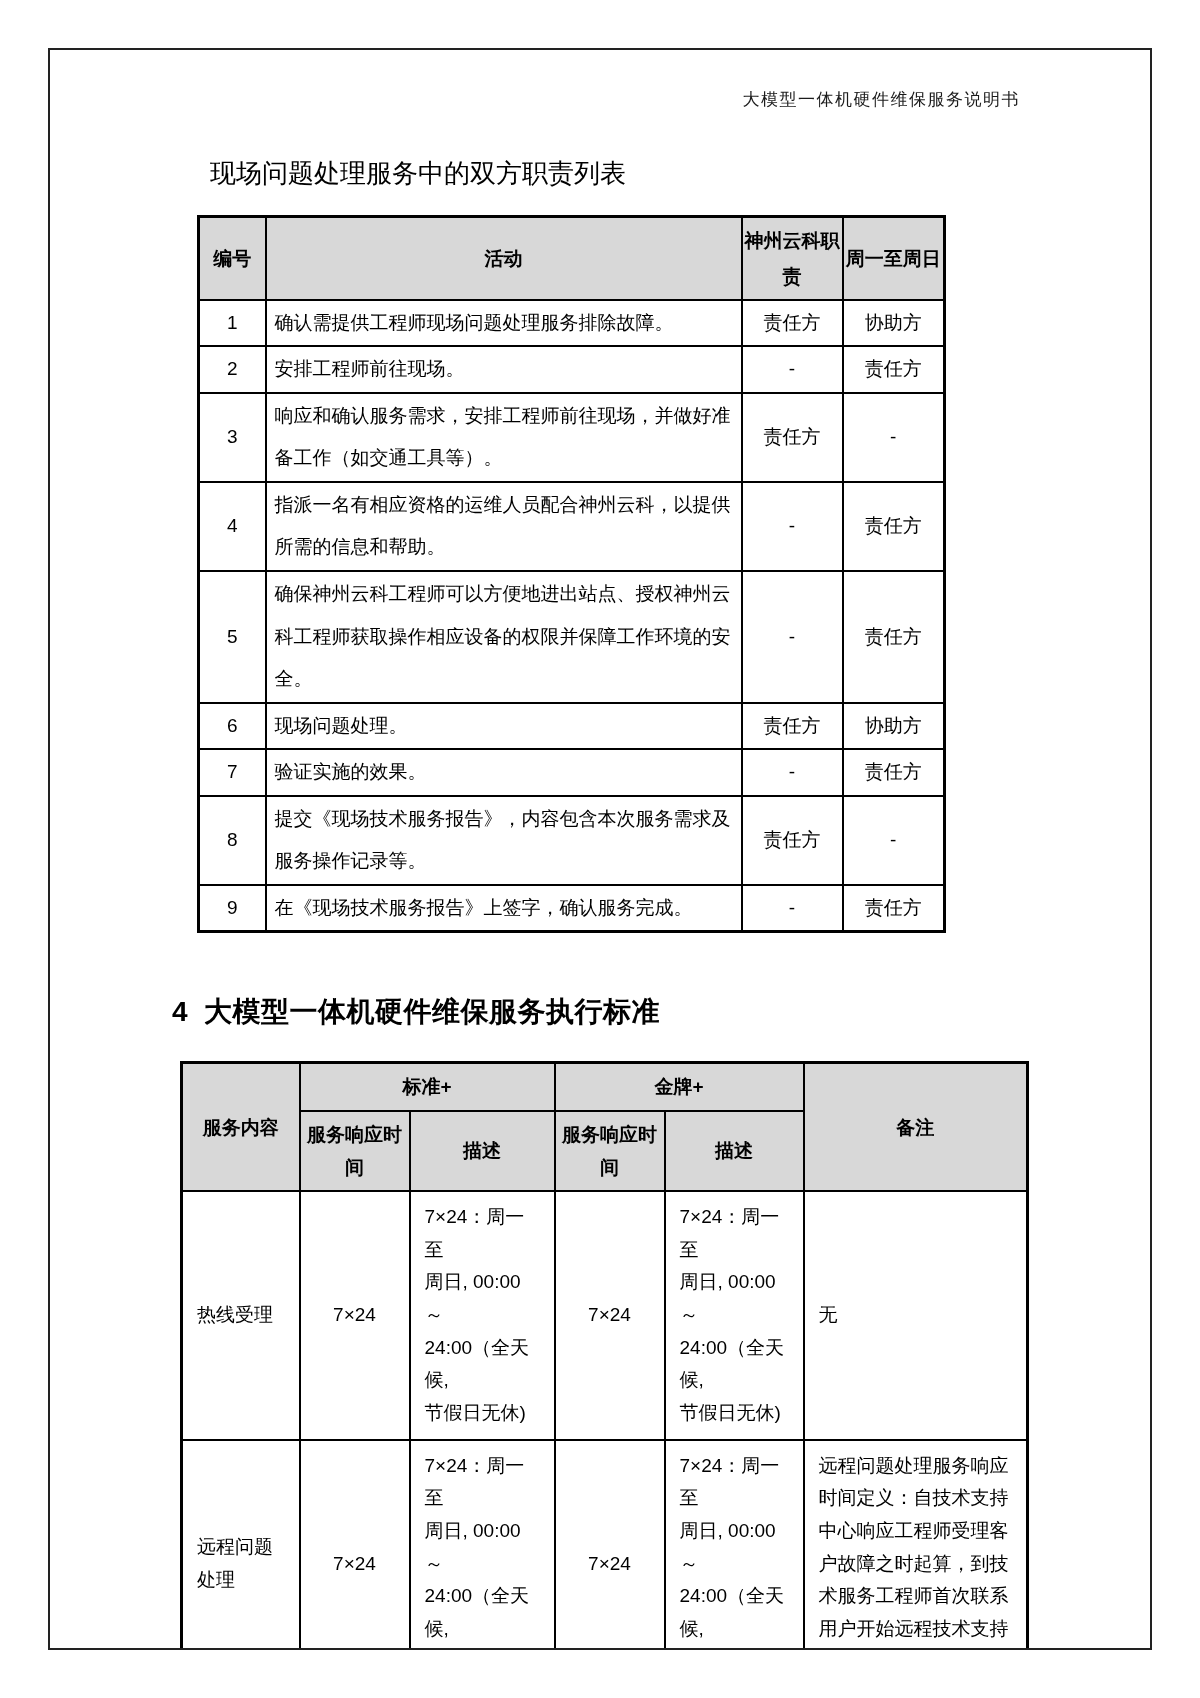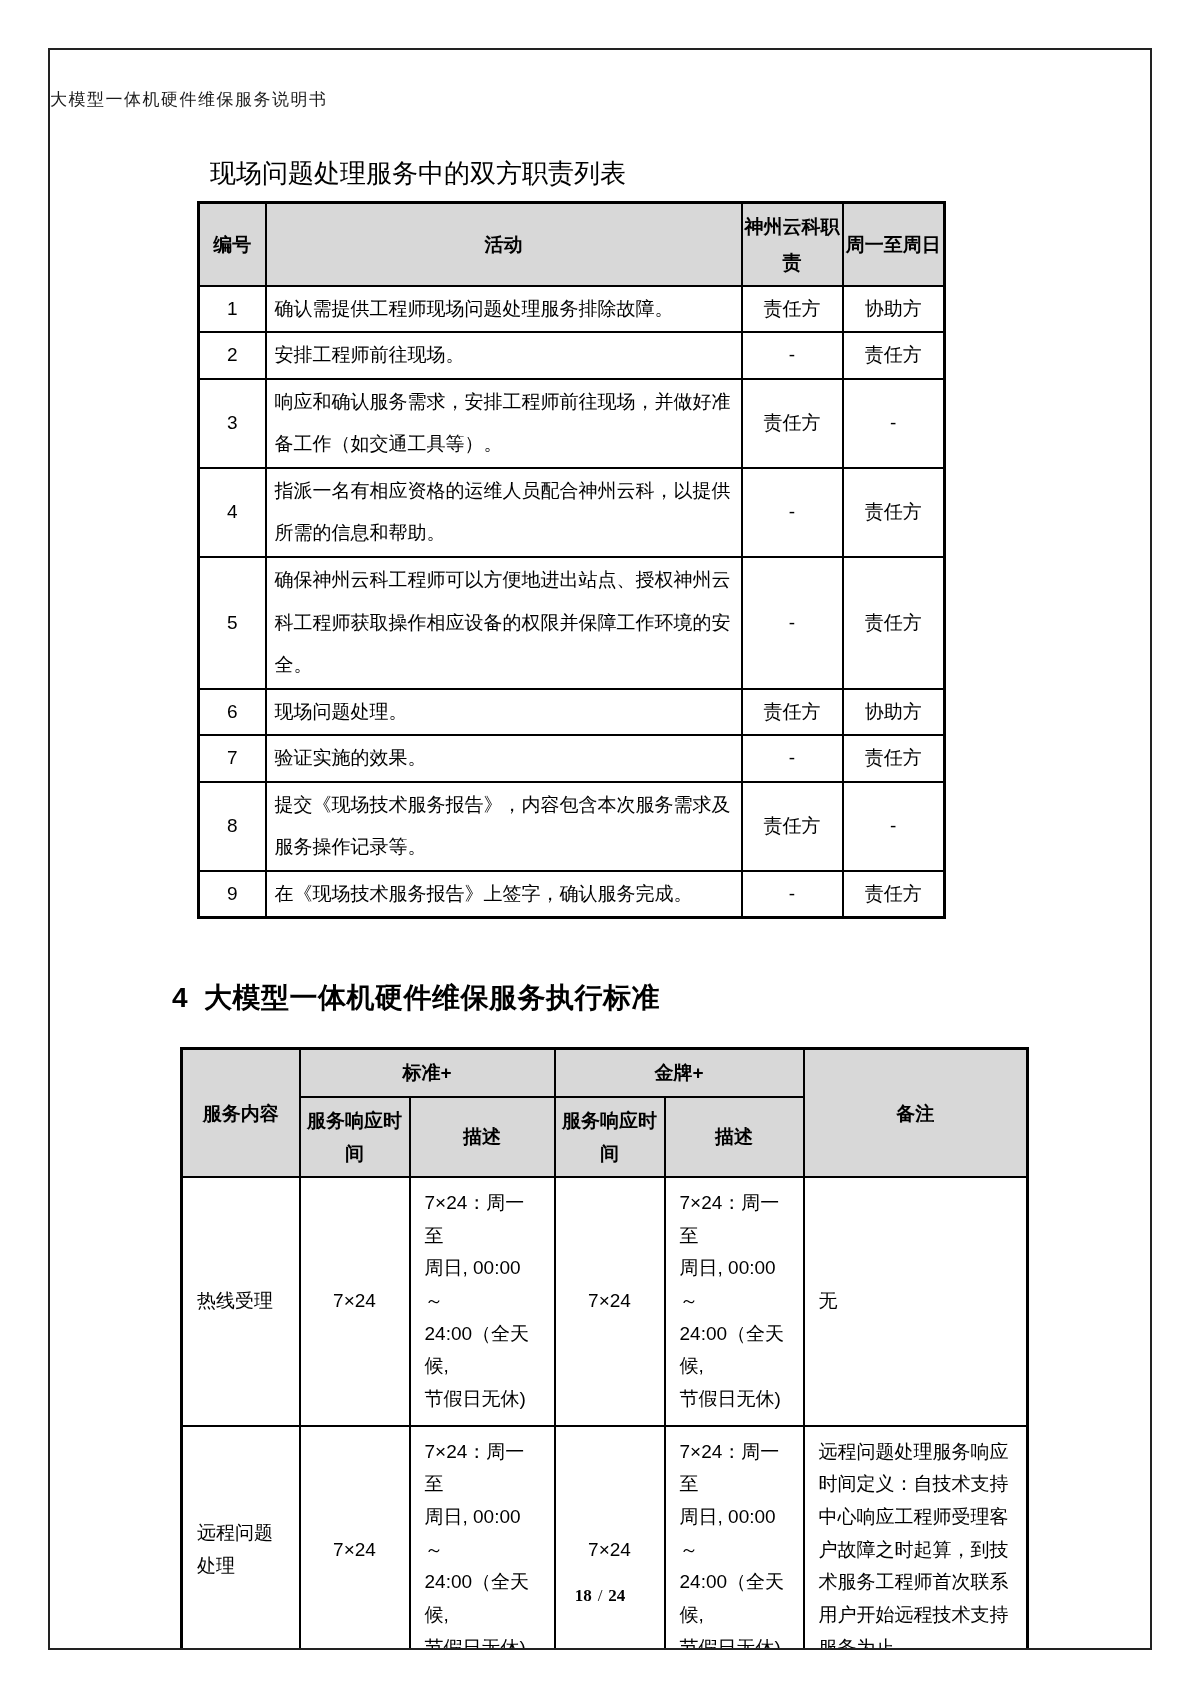--- a/index.html
+++ b/index.html
@@ -6,31 +6,31 @@
   body{
     width:1200px;height:1698px;position:relative;background:#ffffff;
     font-family:"Liberation Sans",sans-serif;color:#000;
     -webkit-font-smoothing:antialiased;
   }
   .page{
     position:absolute;left:48px;top:48px;width:1104px;height:1602px;
     border:2px solid #222;box-sizing:border-box;background:#fff;overflow:hidden;
   }
   .doc-header{
-    padding:38px 130px 0 0;
+    text-align:right;padding:38px 130px 0 0;
     font-family:Liberation Mono, monospace;font-size:17px;color:#1b1b1b;
     letter-spacing:1.5px;
   }
   .intro{margin:44px 0 0 160px;font-size:26px;line-height:1.4;}
   table{border-collapse:collapse;table-layout:fixed;}
   th,td{box-sizing:border-box;border:2px solid #000;}
   th{background:#d8d8d8;font-size:19px;font-weight:bold;text-align:center;
      line-height:1.85;padding:5px 2px;}
   
-  .t1{margin:10px 0 0 147px;width:746px;border:3px solid #000;}
+  .t1{margin:24px 0 0 147px;width:746px;border:3px solid #000;}
   .t1 td{font-size:19px;line-height:2.24;padding:1px 8px;vertical-align:middle;}
   .c-center{text-align:center;}
   
   .section-heading{margin:60px 0 12px 122px;font-size:28px;font-weight:bold;
      letter-spacing:0.5px;}
   .section-heading .num{display:inline-block;margin-right:16px;}
   
   .t2{margin:30px 0 0 130px;width:846px;border:3px solid #000;}
   .t2 th{font-size:19px;line-height:1.75;padding:6px 0;}
   .t2 td{font-size:19px;line-height:1.72;padding:9px 14px;vertical-align:middle;}
@@ -191,17 +191,14 @@
           <td class="c-center">7×24</td>
           <td class="pre c-center">网站，7×24：
 周一至周日,
 00:00～24:00
 （全天候）</td>
           <td class="pre">无</td>
         </tr>
       </tbody>
   </table>
 
-  <div class="doc-footer">
-    <span>18</span><span class="sep">/</span><span>24</span>
-  </div>
 
 </div>
 
 </body></html>

